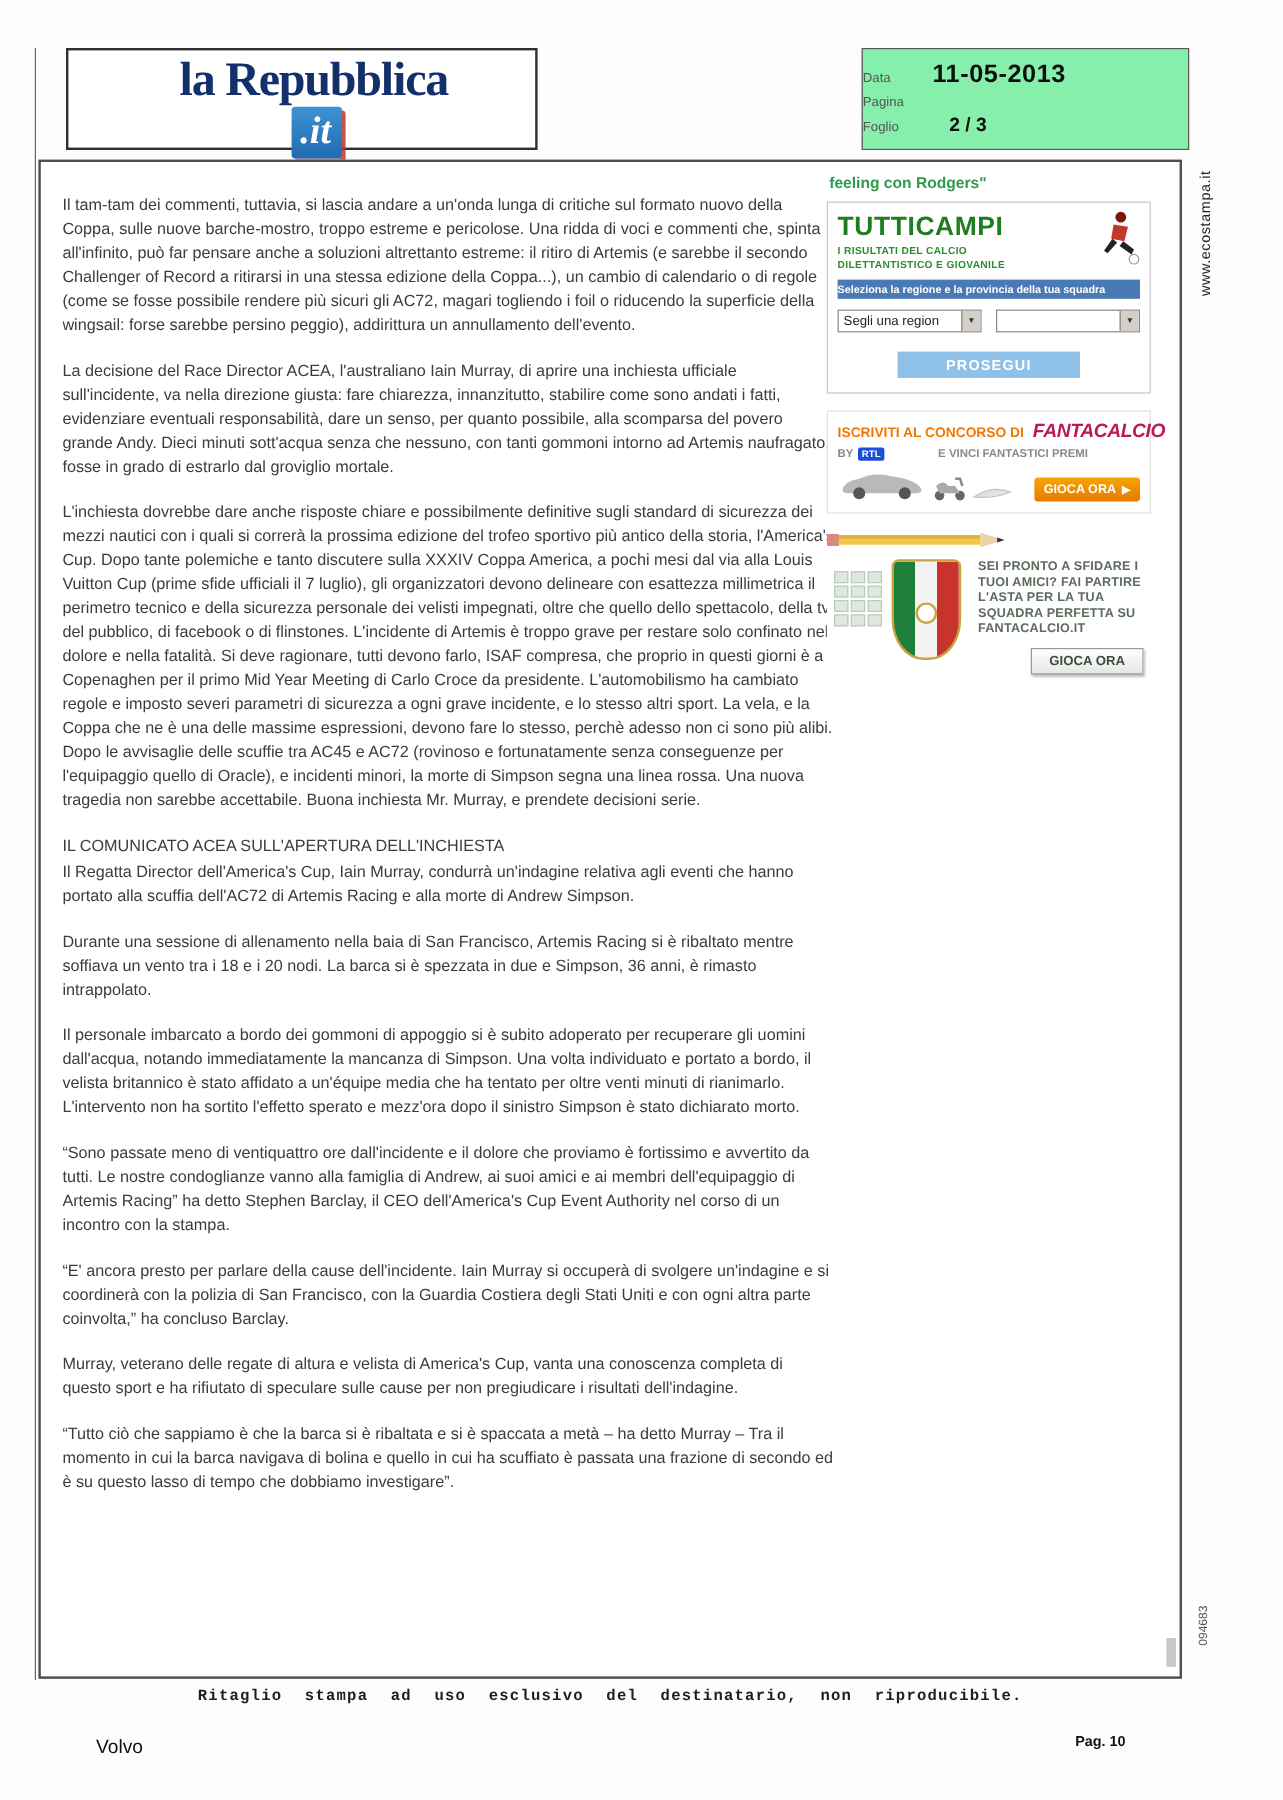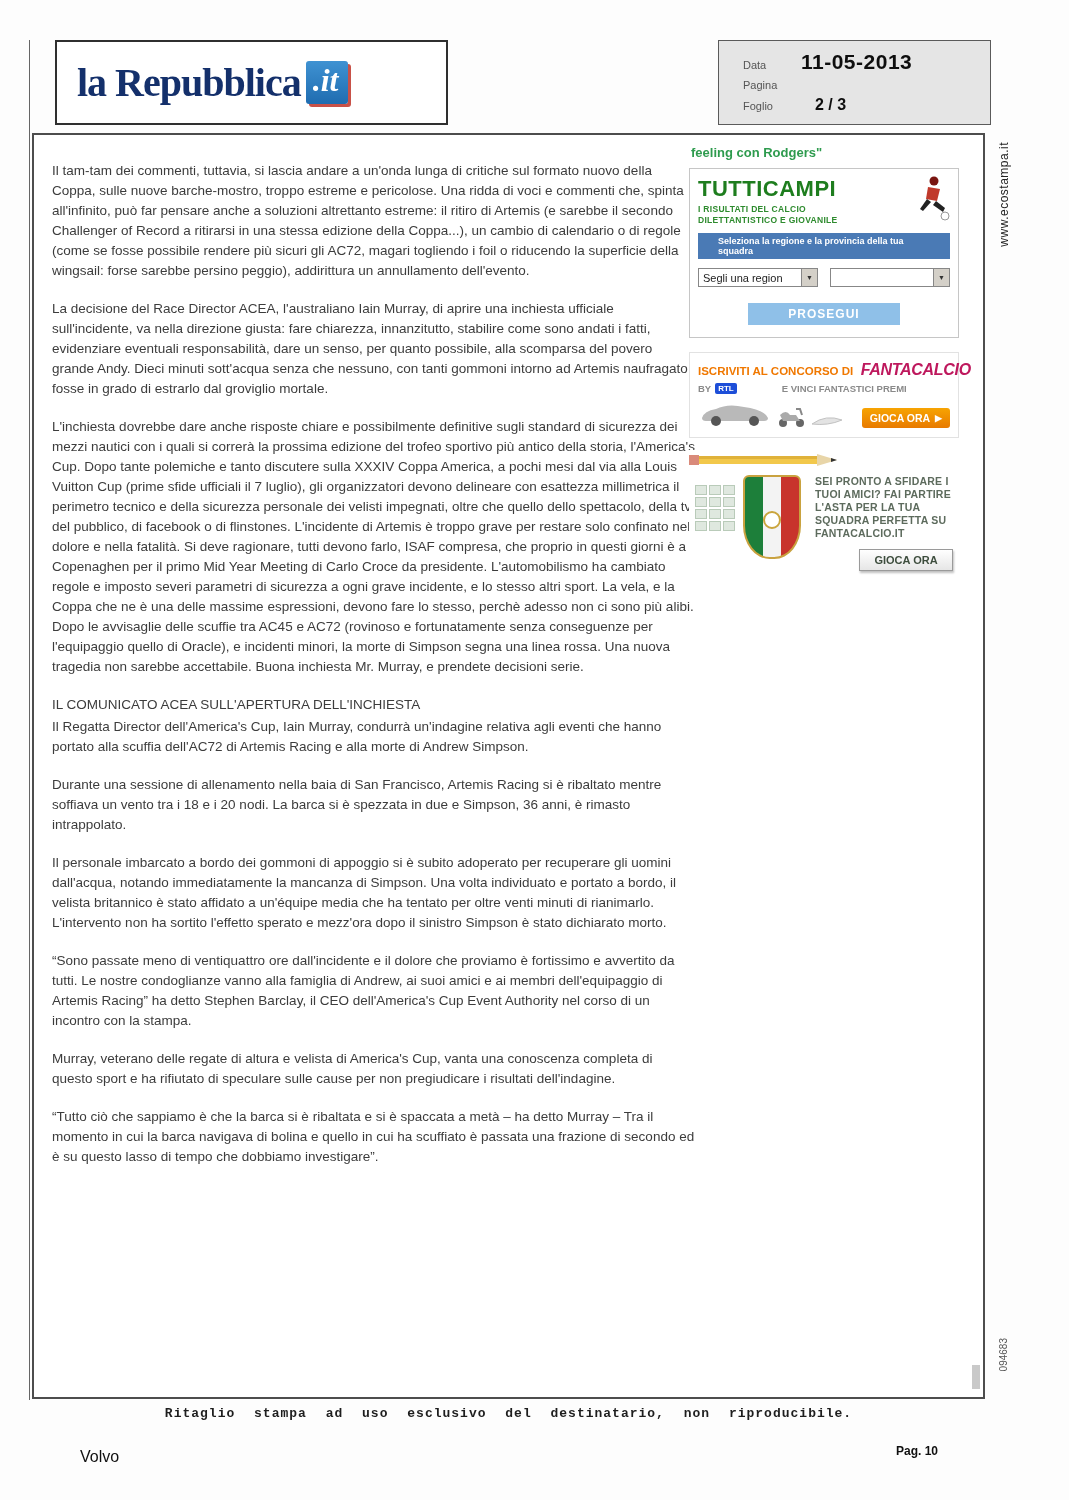--- a/index.html
+++ b/index.html
@@ -3,26 +3,26 @@
 <meta charset="utf-8">
 <style>
   * { margin:0; padding:0; box-sizing:border-box; }
   html,body { background:#ffffff; }
   body { font-family:"Liberation Sans", sans-serif; color:#3c3c3c; }
   .page { position:relative; width:1069px; height:1500px; background:#fdfdfd; overflow:hidden; margin:0 auto; }
 
   .left-rule { position:absolute; left:29px; top:40px; width:1px; height:1360px; background:#666; }
 
   
-  .logo-box { position:absolute; left:55px; top:40px; width:393px; height:85px; border:2px solid #2f2f2f; background:#fff; display:flex; align-items:center; padding-left:20px; }
+  .logo-box { position:absolute; left:55px; top:40px; width:393px; height:85px; border:2px solid #2f2f2f; background:#fff; display:flex; align-items:center; padding-left:20px;flex-direction:column; }
   .logo-main { font-family:"Liberation Serif", serif; font-weight:bold; font-size:40px; color:#14306b; letter-spacing:-1px; }
   .logo-it { display:inline-block; font-family:"Liberation Serif", serif; font-style:italic; font-weight:bold; font-size:32px; color:#fff; background:linear-gradient(#3f92d2,#1f6cb0); padding:1px 9px 5px 7px; margin-left:5px; border-radius:3px; box-shadow:3px 3px 0 rgba(190,50,40,.85); }
 
   
-  .meta-box { position:absolute; left:718px; top:40px; width:273px; height:85px; border:1px solid #5a5a5a; background:#e5e5e5; padding:9px 14px 0 24px; }
+  .meta-box { position:absolute; left:718px; top:40px; width:273px; height:85px; border:1px solid #5a5a5a; background:#86efac; padding:9px 14px 0 0; }
   .meta-row { display:flex; align-items:baseline; margin-bottom:5px; }
   .meta-label { width:58px; font-size:11px; color:#555; }
   .meta-value-big { font-size:21px; font-weight:bold; color:#0e0e0e; letter-spacing:.5px; }
   .meta-value { font-size:16px; font-weight:bold; color:#0e0e0e; margin-left:14px; }
 
   
   .vert { position:absolute; writing-mode:vertical-rl; transform:rotate(180deg); white-space:nowrap; }
   .vert-url { left:997px; top:142px; font-size:12px; color:#222; letter-spacing:.5px; }
   .vert-code { left:998px; top:1338px; font-size:10px; color:#555; }
 
@@ -38,21 +38,21 @@
   .sidebar { position:absolute; left:655px; top:8px; width:290px; }
   .side-headline { color:#2e9b4e; font-weight:bold; font-size:13px; margin:2px 0 8px 2px; cursor:pointer; }
 
   .ad { background:#fff; }
 
   
   .tutticampi { width:270px; border:1px solid #c6c6c6; padding:7px 8px 12px 8px; position:relative; }
   .tc-title { color:#1e7d1e; font-weight:bold; font-size:22px; letter-spacing:.5px; font-family:"Liberation Sans", sans-serif; }
   .tc-player { position:absolute; right:8px; top:6px; }
   .tc-sub { color:#2e8b2e; font-size:8.5px; font-weight:bold; letter-spacing:.3px; line-height:11px; margin-top:2px; }
-  .tc-bar { background:#4a7ab5; color:#fff; font-size:9px; font-weight:bold; padding:3px 20px; margin-top:7px; }
+  .tc-bar { background:#4a7ab5; color:#fff; font-size:9px; font-weight:bold; padding:3px 0; margin-top:7px; }
   .tc-selects { display:flex; gap:12px; margin-top:9px; }
   .select { flex:1; height:19px; border:1px solid #878787; background:#fff; display:flex; align-items:center; justify-content:space-between; font-size:11px; color:#222; padding-left:4px; cursor:pointer; }
   .sel-arrow { width:16px; height:17px; background:#d4d0c8; border-left:1px solid #878787; font-size:7px; color:#333; display:flex; align-items:center; justify-content:center; }
   .tc-btn { margin:16px auto 0 auto; width:152px; height:22px; background:#8fc0e8; color:#fff; font-weight:bold; font-size:12px; letter-spacing:1px; display:flex; align-items:center; justify-content:center; cursor:pointer; }
 
   
   .fanta { margin-top:14px; width:270px; border:1px solid #e2e2e2; padding:8px 8px 9px 8px; }
   .fa-line1 { white-space:nowrap; }
   .fa-pre { color:#f07800; font-weight:bold; font-size:11.5px; }
   .fa-logo { color:#be185d; font-weight:bold; font-style:italic; font-size:16px; letter-spacing:-.3px; margin-left:3px; }
@@ -116,20 +116,21 @@
 
     <div class="article">
       <p>Il tam-tam dei commenti, tuttavia, si lascia andare a un'onda lunga di critiche sul formato nuovo della Coppa, sulle nuove barche-mostro, troppo estreme e pericolose. Una ridda di voci e commenti che, spinta all'infinito, può far pensare anche a soluzioni altrettanto estreme: il ritiro di Artemis (e sarebbe il secondo Challenger of Record a ritirarsi in una stessa edizione della Coppa...), un cambio di calendario o di regole (come se fosse possibile rendere più sicuri gli AC72, magari togliendo i foil o riducendo la superficie della wingsail: forse sarebbe persino peggio), addirittura un annullamento dell'evento.</p>
       <p>La decisione del Race Director ACEA, l'australiano Iain Murray, di aprire una inchiesta ufficiale sull'incidente, va nella direzione giusta: fare chiarezza, innanzitutto, stabilire come sono andati i fatti, evidenziare eventuali responsabilità, dare un senso, per quanto possibile, alla scomparsa del povero grande Andy. Dieci minuti sott'acqua senza che nessuno, con tanti gommoni intorno ad Artemis naufragato, fosse in grado di estrarlo dal groviglio mortale.</p>
       <p>L'inchiesta dovrebbe dare anche risposte chiare e possibilmente definitive sugli standard di sicurezza dei mezzi nautici con i quali si correrà la prossima edizione del trofeo sportivo più antico della storia, l'America's Cup. Dopo tante polemiche e tanto discutere sulla XXXIV Coppa America, a pochi mesi dal via alla Louis Vuitton Cup (prime sfide ufficiali il 7 luglio), gli organizzatori devono delineare con esattezza millimetrica il perimetro tecnico e della sicurezza personale dei velisti impegnati, oltre che quello dello spettacolo, della tv, del pubblico, di facebook o di flinstones. L'incidente di Artemis è troppo grave per restare solo confinato nel dolore e nella fatalità. Si deve ragionare, tutti devono farlo, ISAF compresa, che proprio in questi giorni è a Copenaghen per il primo Mid Year Meeting di Carlo Croce da presidente. L'automobilismo ha cambiato regole e imposto severi parametri di sicurezza a ogni grave incidente, e lo stesso altri sport. La vela, e la Coppa che ne è una delle massime espressioni, devono fare lo stesso, perchè adesso non ci sono più alibi. Dopo le avvisaglie delle scuffie tra AC45 e AC72 (rovinoso e fortunatamente senza conseguenze per l'equipaggio quello di Oracle), e incidenti minori, la morte di Simpson segna una linea rossa. Una nuova tragedia non sarebbe accettabile. Buona inchiesta Mr. Murray, e prendete decisioni serie.</p>
       <p class="article-heading">IL COMUNICATO ACEA SULL'APERTURA DELL'INCHIESTA</p>
       <p>Il Regatta Director dell'America's Cup, Iain Murray, condurrà un'indagine relativa agli eventi che hanno portato alla scuffia dell'AC72 di Artemis Racing e alla morte di Andrew Simpson.</p>
       <p>Durante una sessione di allenamento nella baia di San Francisco, Artemis Racing si è ribaltato mentre soffiava un vento tra i 18 e i 20 nodi. La barca si è spezzata in due e Simpson, 36 anni, è rimasto intrappolato.</p>
       <p>Il personale imbarcato a bordo dei gommoni di appoggio si è subito adoperato per recuperare gli uomini dall'acqua, notando immediatamente la mancanza di Simpson. Una volta individuato e portato a bordo, il velista britannico è stato affidato a un'équipe media che ha tentato per oltre venti minuti di rianimarlo. L'intervento non ha sortito l'effetto sperato e mezz'ora dopo il sinistro Simpson è stato dichiarato morto.</p>
       <p>“Sono passate meno di ventiquattro ore dall'incidente e il dolore che proviamo è fortissimo e avvertito da tutti. Le nostre condoglianze vanno alla famiglia di Andrew, ai suoi amici e ai membri dell'equipaggio di Artemis Racing” ha detto Stephen Barclay, il CEO dell'America's Cup Event Authority nel corso di un incontro con la stampa.</p>
+      <p>“E' ancora presto per parlare della cause dell'incidente. Iain Murray si occuperà di svolgere un'indagine e si coordinerà con la polizia di San Francisco, con la Guardia Costiera degli Stati Uniti e con ogni altra parte coinvolta,” ha concluso Barclay.</p>
       <p>Murray, veterano delle regate di altura e velista di America's Cup, vanta una conoscenza completa di questo sport e ha rifiutato di speculare sulle cause per non pregiudicare i risultati dell'indagine.</p>
       <p>“Tutto ciò che sappiamo è che la barca si è ribaltata e si è spaccata a metà – ha detto Murray – Tra il momento in cui la barca navigava di bolina e quello in cui ha scuffiato è passata una frazione di secondo ed è su questo lasso di tempo che dobbiamo investigare”.</p>
     </div>
 
     <div class="sidebar">
 
       <div class="side-headline">feeling con Rodgers"</div>
 
       <div class="ad tutticampi">
         <div class="tc-title">TUTTICAMPI</div>

